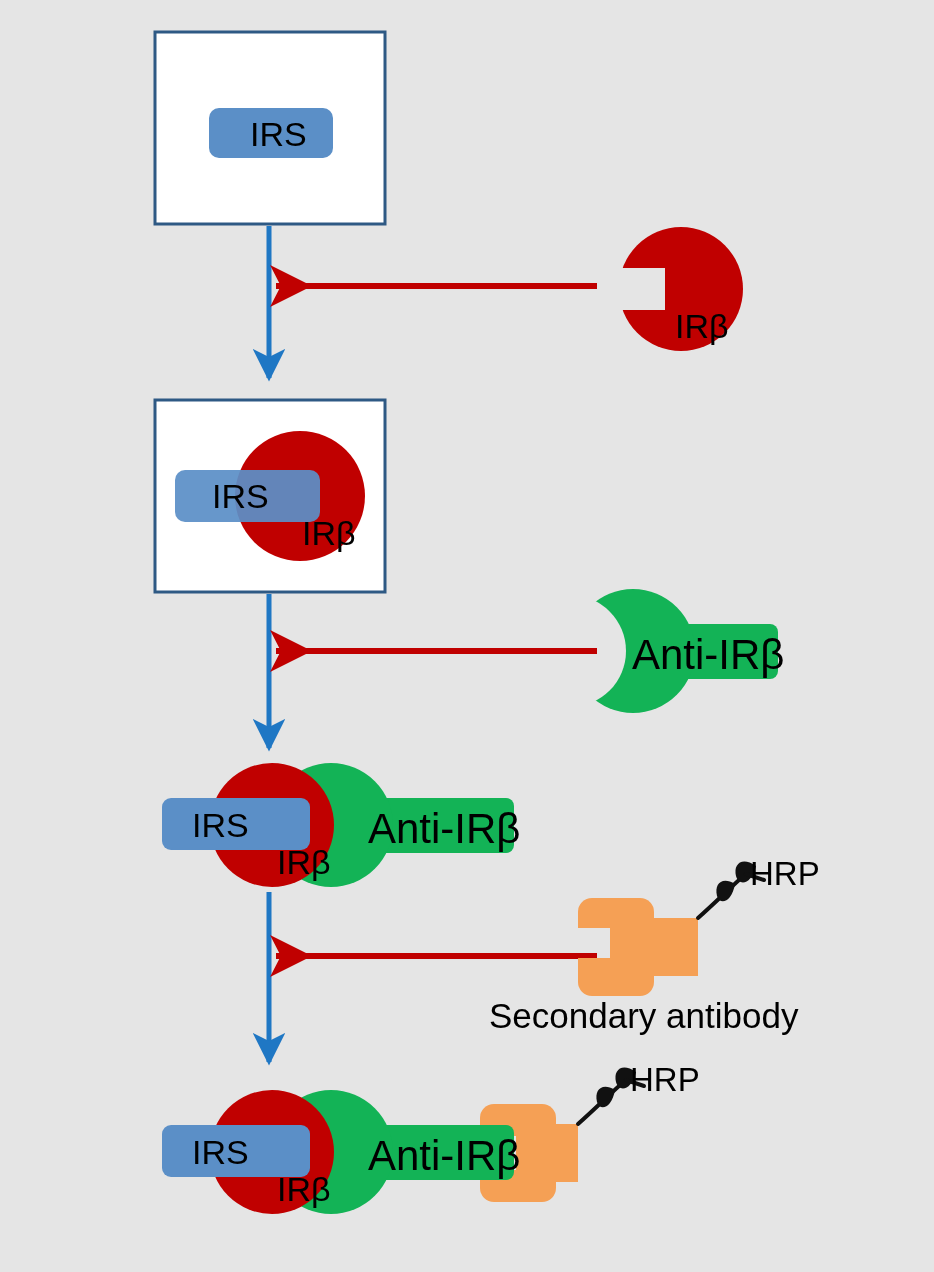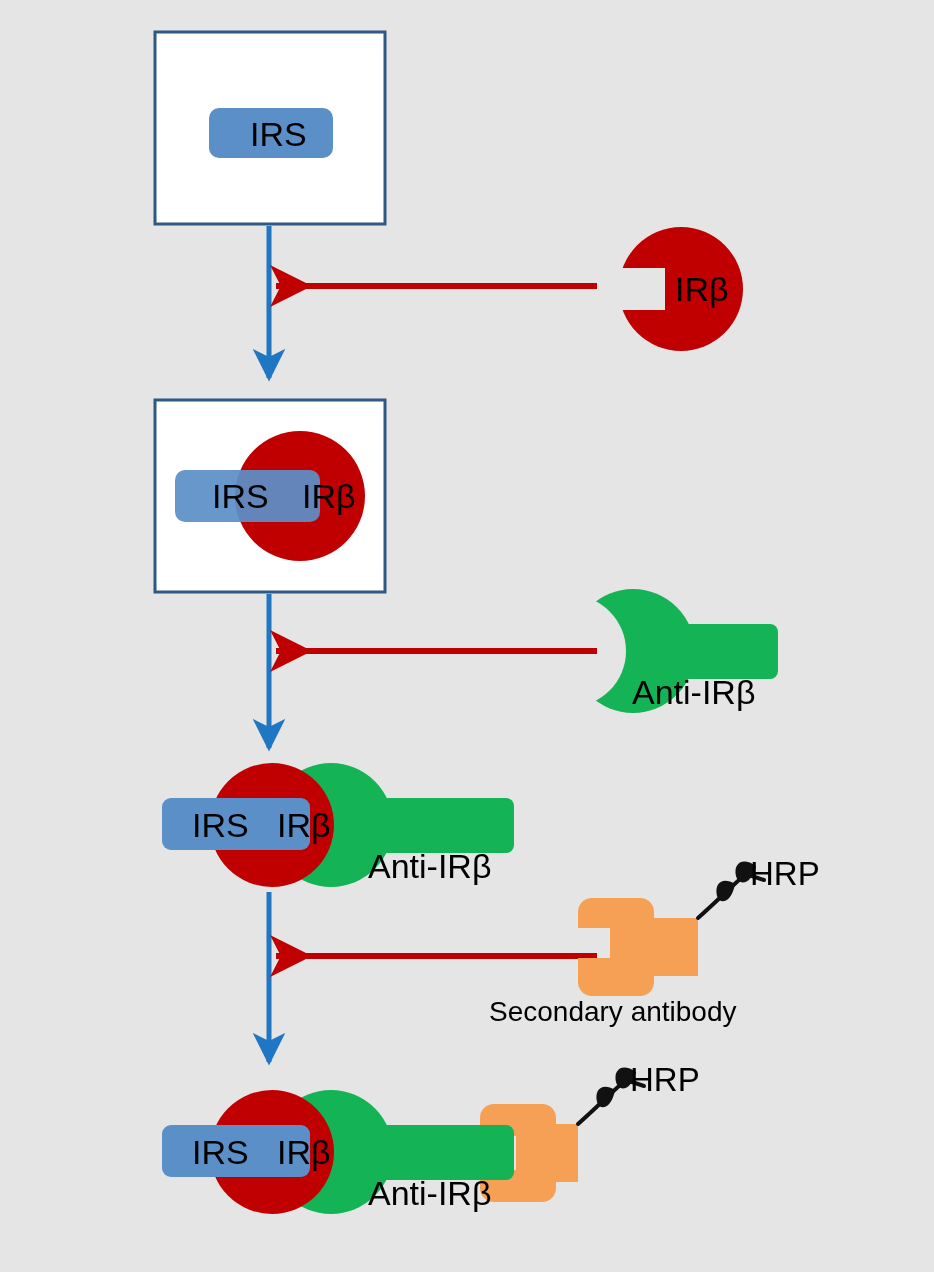--- a/index.html
+++ b/index.html
@@ -25,24 +25,24 @@
     height: 1272px;
   }
   .lbl {
     position: absolute;
     color: #000000;
     white-space: nowrap;
     line-height: 1;
     font-family: "Liberation Sans", sans-serif;
   }
   .lbl-irs      { font-size: 34px; }
-  .lbl-irb      { font-size: 34px; }
-  .lbl-anti     { font-size: 34px; margin-top: 41px; }
+  .lbl-irb      { font-size: 34px; margin-top: 37px; }
+  .lbl-anti     { font-size: 42px; }
   .lbl-hrp      { font-size: 33px; text-align: right; }
-  .lbl-secondary{ font-size: 28px; }
+  .lbl-secondary{ font-size: 35px; }
 </style>
 </head>
 <body>
 
 <div id="canvas">
 
   <svg id="svg-layer" viewBox="0 0 934 1272">
     <defs>
 
       <mask id="mask-irb-notch">

